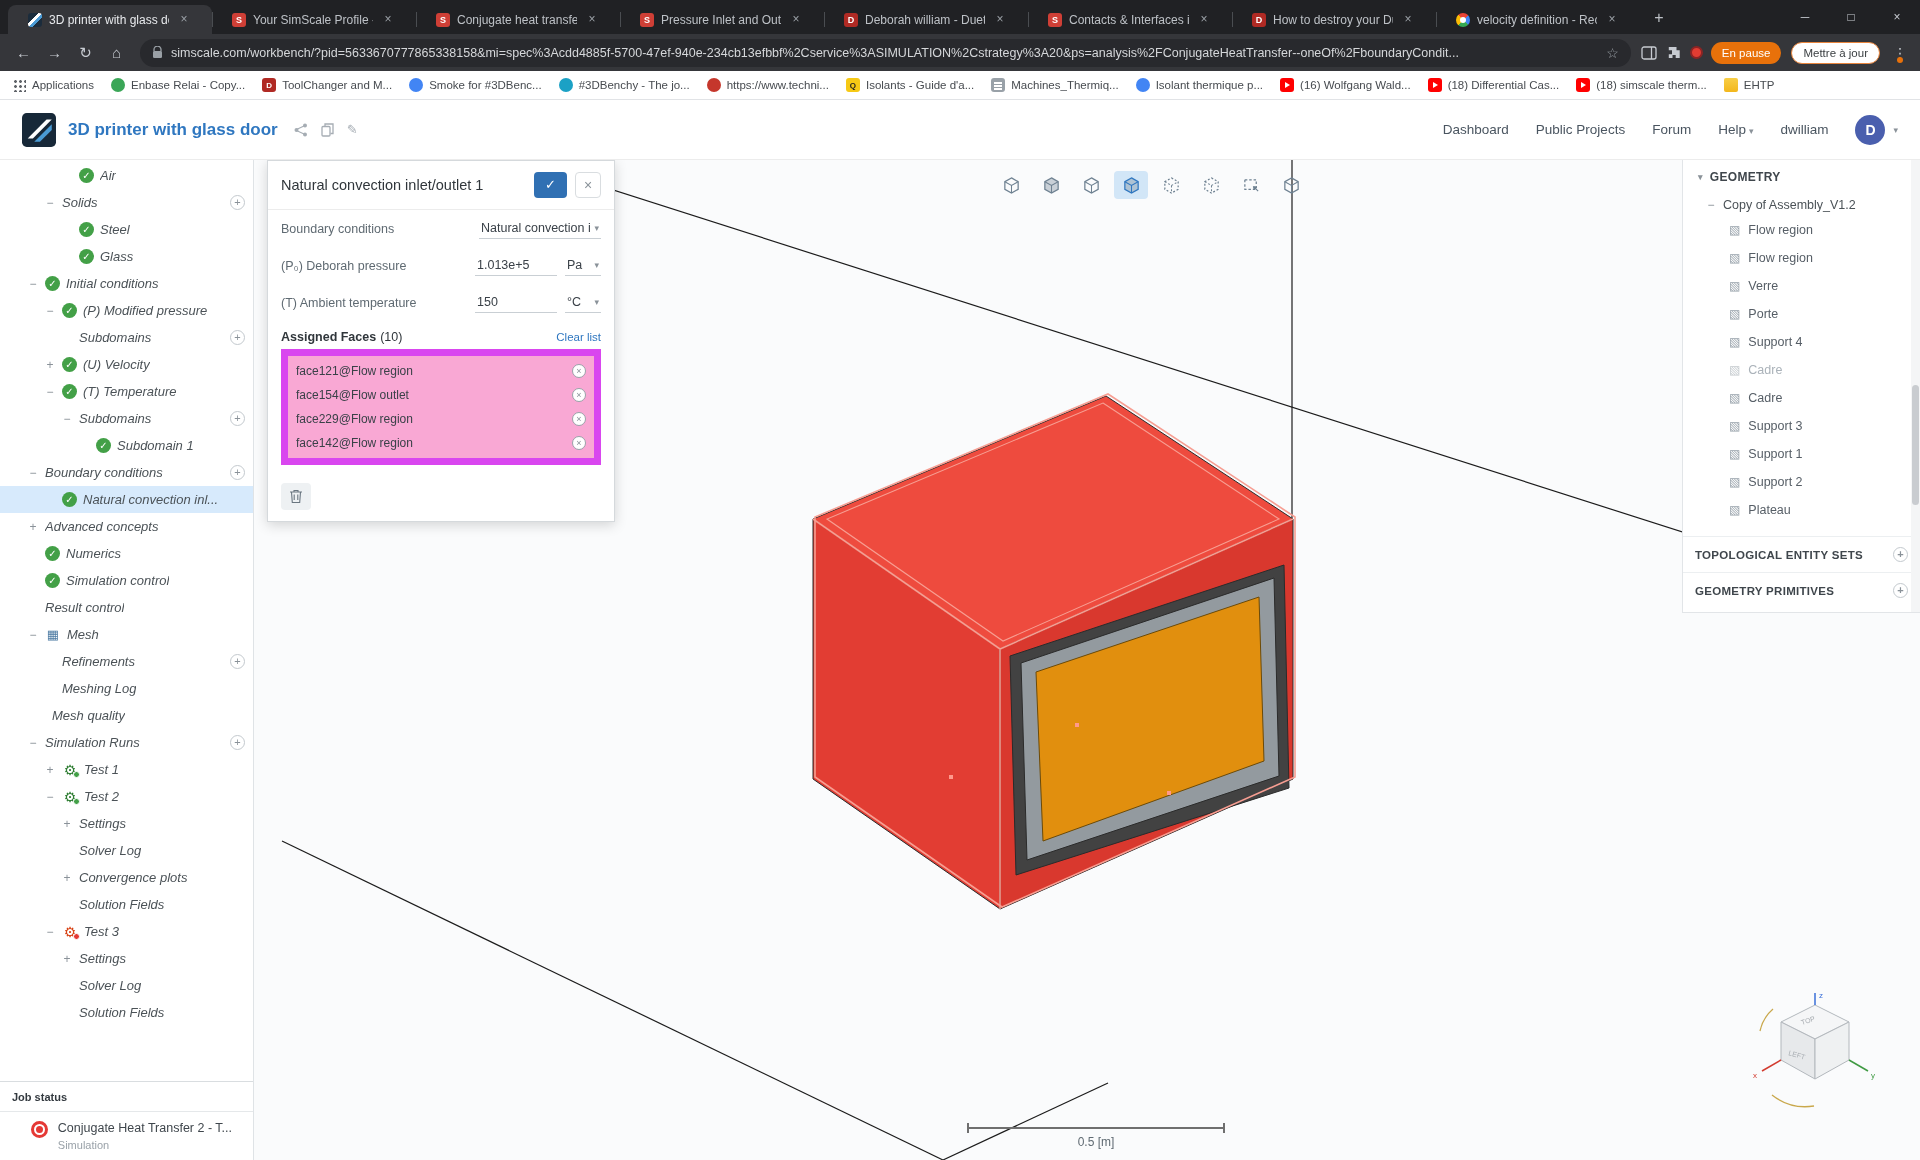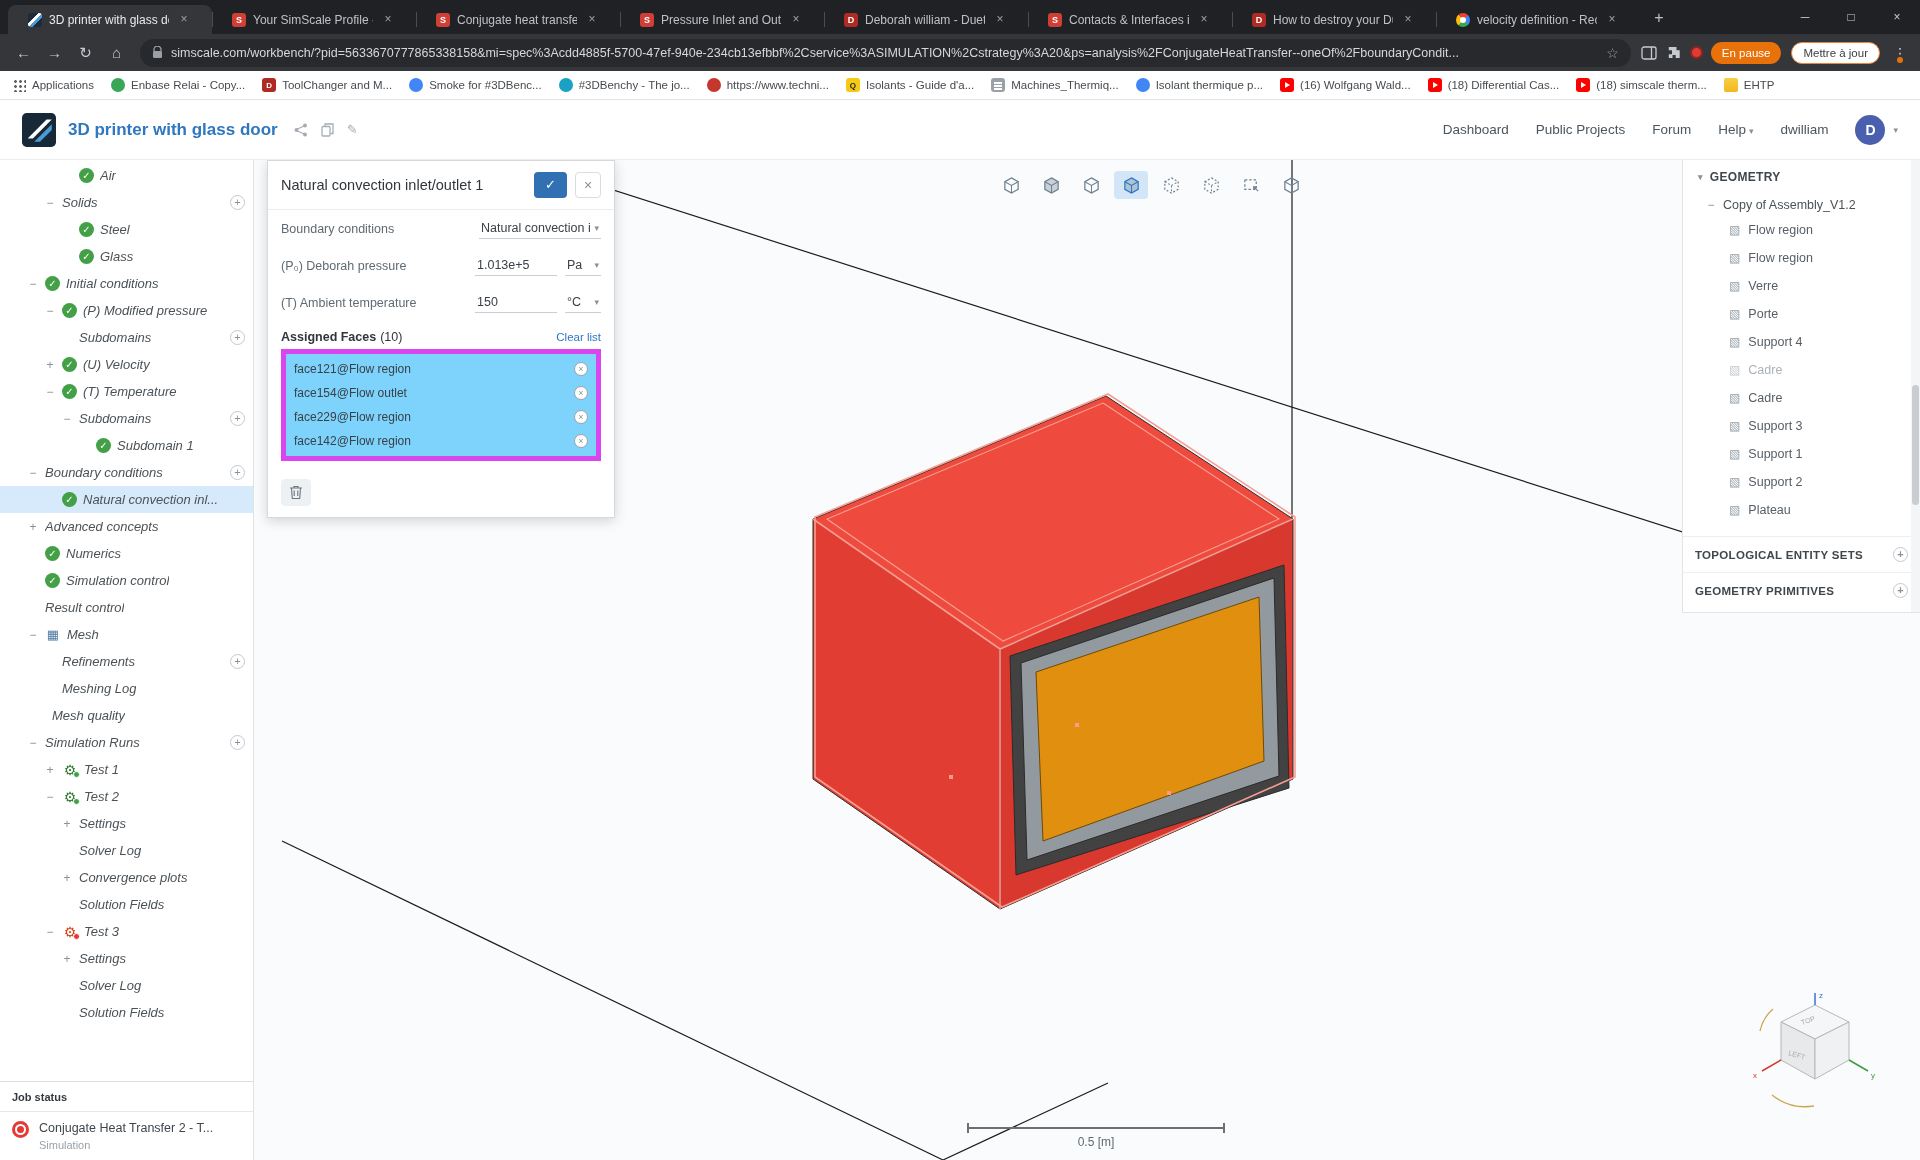--- a/index.html
+++ b/index.html
@@ -77,21 +77,21 @@
   .gear { font-size:14px; width:16px; text-align:center; flex:none; position:relative; line-height:16px; }
   .gear.g { color:#2e7d32; }
   .gear.r { color:#d84315; }
   .gear.g::after, .gear.r::after { content:""; position:absolute; right:-2px; bottom:0; width:5px; height:5px; border-radius:50%; border:1px solid #fff; }
   .gear.g::after { background:#43a047; } .gear.r::after { background:#e53935; }
   .meshic { color:#4d7ba3; font-size:13px; width:16px; text-align:center; flex:none; }
   .tlabel { white-space:nowrap; overflow:hidden; text-overflow:ellipsis;font-style:italic; }
   .addbtn { margin-left:auto; width:15px; height:15px; border:1px solid #c3c9ce; border-radius:50%; color:#8a9299; font-size:11px; line-height:13px; text-align:center; flex:none; background:#fff; }
   .jobstatus { position:absolute; bottom:0; left:0; right:0; background:#fff; border-top:1px solid #d9dde0; }
   .job-head { padding:9px 12px 8px; font-size:11px; font-weight:bold; color:#33393f; border-bottom:1px solid #e5e8ea; }
-  .jobrow { display:flex; gap:10px; padding:9px 12px; align-items:flex-start; }
+  .jobrow { display:flex; gap:10px; padding:9px 21px; align-items:flex-start;justify-content:flex-end; }
   .jobic { width:17px; height:17px; border-radius:50%; border:3px solid #e53935; flex:none; position:relative; }
   .jobic::after { content:""; position:absolute; inset:2px; border-radius:50%; background:#e53935; }
   .jobname { font-size:12.5px; color:#3f464c; line-height:1.25; }
   .jobsub { font-size:11px; color:#9aa2a9; margin-top:2px; }
 
   
   .canvas { position:absolute; left:254px; top:0; right:0; bottom:0; background:#fafbfc; overflow:hidden; }
   .scene { position:absolute; inset:0; width:100%; height:100%; }
 
   .vtoolbar { position:absolute; top:11px; left:740px; display:flex; gap:6px; }
@@ -108,21 +108,21 @@
   .plabel { font-size:12.5px; color:#5f6a72; flex:1; }
   .pselect { width:122px; font-size:12.5px; color:#3a4148; border-bottom:1px solid #c9cfd4; padding:3px 2px; display:flex; align-items:center; white-space:nowrap; overflow:hidden; }
   .pselect .chev { margin-left:auto; }
   .pinput { width:82px; border-bottom:1px solid #c9cfd4; font-size:12.5px; color:#3a4148; padding:3px 2px; }
   .punit { width:36px; border-bottom:1px solid #c9cfd4; font-size:12.5px; color:#3a4148; padding:3px 2px; display:flex; align-items:center; }
   .punit .chev { margin-left:auto; }
   .faces-head { display:flex; padding:9px 13px 5px; align-items:baseline; gap:4px; }
   .fh-label { font-size:12.5px; font-weight:bold; color:#30363b; }
   .fh-count { font-size:12.5px; color:#30363b; }
   .fh-clear { margin-left:auto; font-size:11.5px; color:#2f77c0; }
-  .faces-box { margin:0 13px 10px; border:5px solid #d946ef; background:#7dd3fc; padding:3px 0; }
+  .faces-box { margin:0 13px 10px; border:7px solid #d946ef; background:#f9a8d4; padding:3px 0; }
   .facerow { display:flex; align-items:center; padding:3px 8px; font-size:12px; color:#3a4148; height:24px; }
   .facex { margin-left:auto; width:14px; height:14px; border:1px solid #9aa2a9; border-radius:50%; color:#8a9299; font-size:9px; line-height:12px; text-align:center; background:#fff; flex:none; }
   .panel-foot { padding:8px 13px 11px; }
   .trashbtn { width:30px; height:27px; background:#eef1f3; border-radius:4px; display:flex; align-items:center; justify-content:center; }
 
   
   .geopanel { position:absolute; top:0; right:0; width:238px; background:#fff; border-left:1px solid #e2e5e8; border-bottom:1px solid #e2e5e8; padding-bottom:4px; }
   .geo-head { height:34px; display:flex; align-items:center; padding:0 12px; gap:7px; font-size:12px; font-weight:bold; color:#3f464c; letter-spacing:.3px; }
   .geo-assembly { display:flex; align-items:center; gap:6px; padding:4px 10px 4px 22px; font-size:12.5px; color:#4b5257; }
   .geo-part { display:flex; align-items:center; gap:8px; height:28px; padding-left:46px; font-size:12.5px; color:#565e66; }

